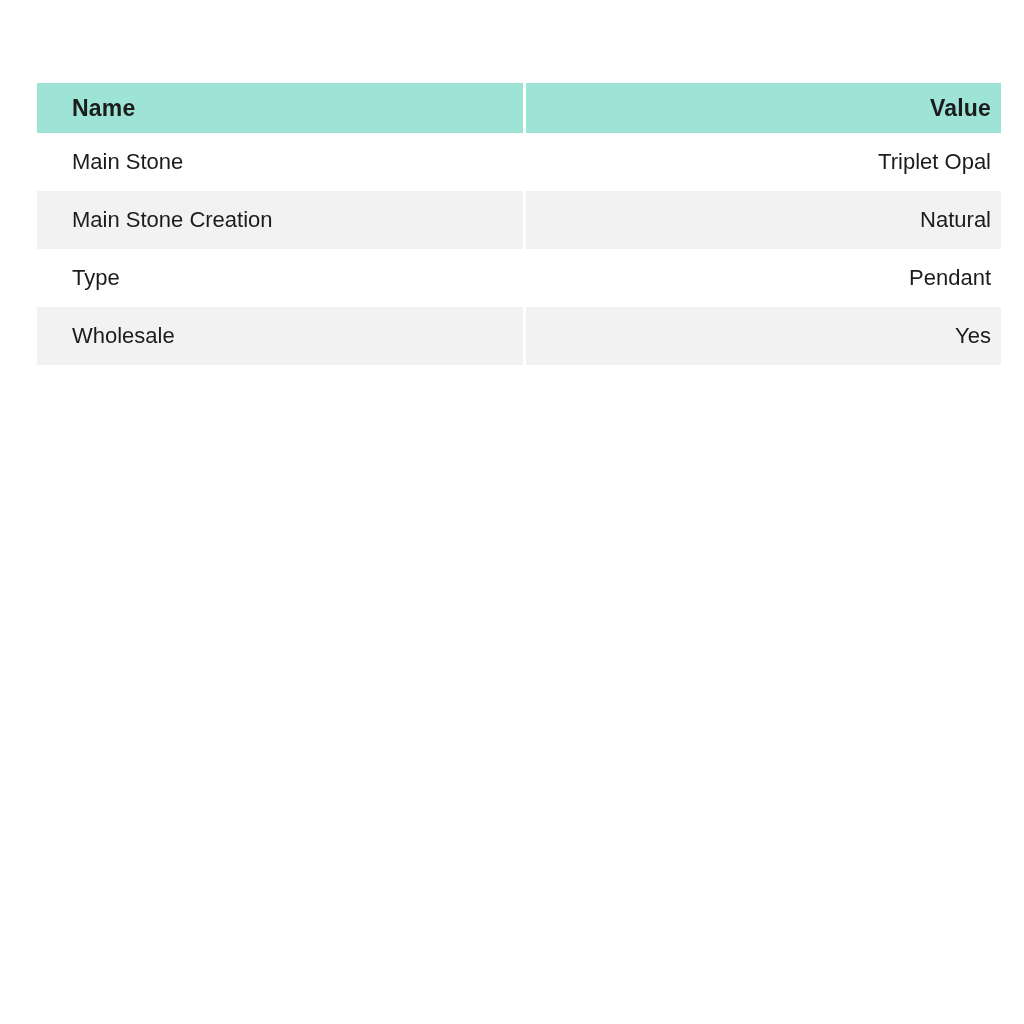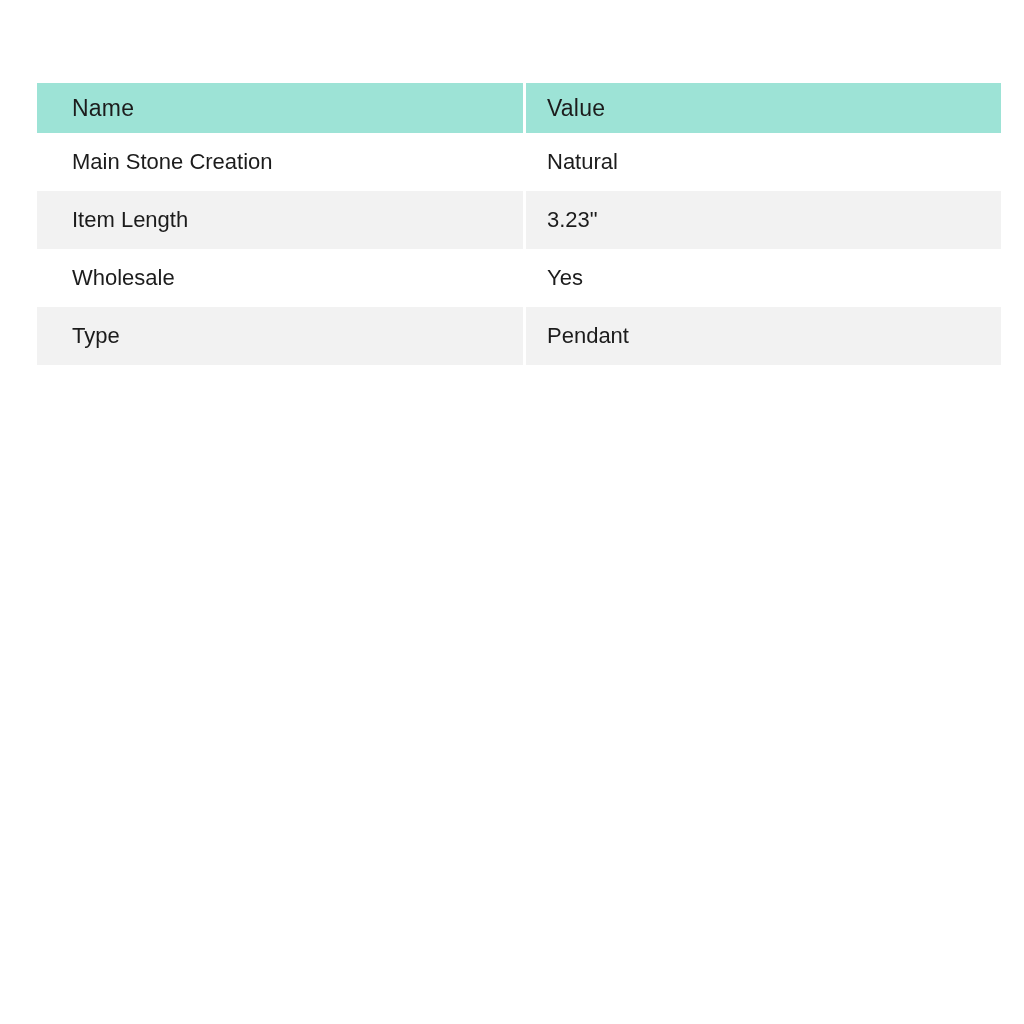--- a/index.html
+++ b/index.html
@@ -36,37 +36,38 @@
     table-layout: fixed;
   }
   col.col-name  { width: 486px; }
   col.col-value { width: 478px; }
   th {
     background: var(--header-bg);
     height: 50px;
     text-align: left;
     vertical-align: middle;
     font-size: 23px;
-    font-weight: 400;
+    font-weight: 700;
     letter-spacing: 0.2px;
     padding: 0 10px 0 35px;
     margin-left: 20px;
   }
   td {
     height: 58px;
     vertical-align: middle;
     text-align: left;
     font-size: 22px;
     font-weight: 400;
     background: var(--row-bg);
     padding: 0 10px 0 35px;
   }
   th + th, td + td {
     border-left: 3px solid var(--divider);
     padding-left: 21px;
+    text-align: right;
   }
   tbody tr:nth-child(even) td {
     background: var(--row-stripe-bg);
   }
 </style>
 </head>
 <body>
 
 <div class="page">
   <table class="spec-table">
@@ -75,30 +76,30 @@
       <col class="col-value">
     </colgroup>
     <thead>
       <tr>
         <th>Name</th>
         <th>Value</th>
       </tr>
     </thead>
     <tbody>
       <tr>
+        <td>Main Stone</td>
+        <td>Triplet Opal</td>
+      </tr>
+      <tr>
         <td>Main Stone Creation</td>
         <td>Natural</td>
       </tr>
       <tr>
-        <td>Item Length</td>
-        <td>3.23"</td>
+        <td>Type</td>
+        <td>Pendant</td>
       </tr>
       <tr>
         <td>Wholesale</td>
         <td>Yes</td>
-      </tr>
-      <tr>
-        <td>Type</td>
-        <td>Pendant</td>
       </tr>
     </tbody>
   </table>
 </div>
 
 </body></html>

